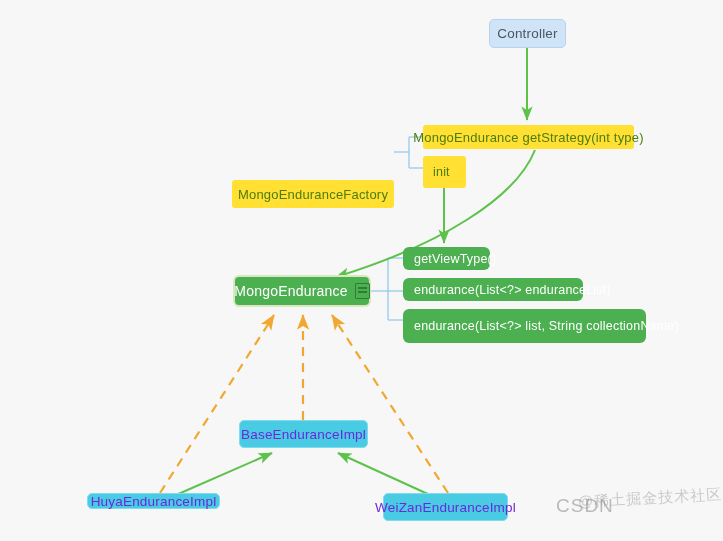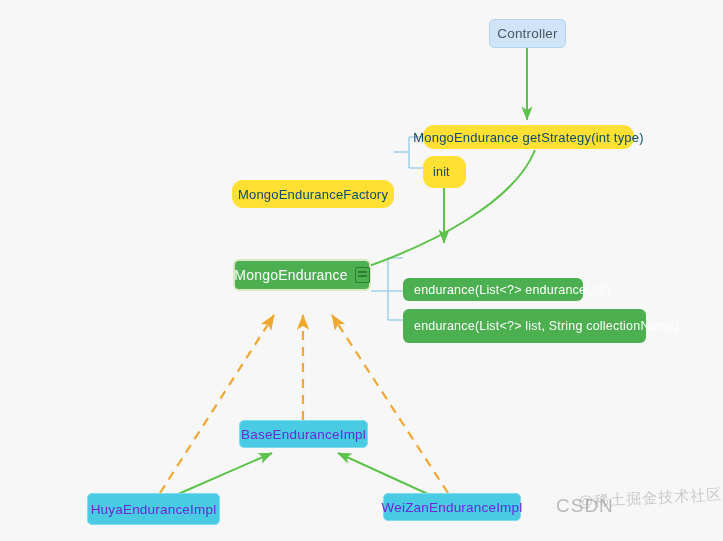--- a/index.html
+++ b/index.html
@@ -49,22 +49,22 @@
     background: #49cbe4;
     border: 1px solid #7fdcee;
     border-radius: 5px;
     color: #6d28d9;
     font-size: 13.5px;
     padding: 0 12px;
   }
   
   .node.yellow {
     background: #ffe033;
-    border-radius: 11px;
-    color: #0c4a6e;
+    border-radius: 3px;
+    color: #4d7c0f;
     font-size: 13px;
     padding: 0 12px;
   }
   .node.yellow.small {
     justify-content: flex-start;
     font-size: 12.5px;
     padding: 16px 10px;
   }
   
   .node.green {
@@ -185,42 +185,45 @@
   </div>
 
   <div class="node yellow" style="left:423px; top:125px; width:211px; height:24px;">
     <span>MongoEndurance getStrategy(int type)</span>
   </div>
 
   <div class="node yellow small" style="left:423px; top:156px; width:43px; height:24px;">
     <span>init</span>
   </div>
 
-  <div class="node green main" style="left:233px; top:259px; width:138px; height:32px;">
+  <div class="node green main" style="left:233px; top:275px; width:138px; height:32px;">
     <span>MongoEndurance</span>
     <span class="list-icon"></span>
   </div>
 
+  <div class="node green method" style="left:403px; top:247px; width:87px; height:23px;">
+    <span>getViewType()</span>
+  </div>
 
   <div class="node green method" style="left:403px; top:278px; width:180px; height:23px;">
     <span>endurance(List&lt;?&gt; enduranceList)</span>
   </div>
 
   <div class="node green method" style="left:403px; top:309px; width:243px; height:34px;">
     <span>endurance(List&lt;?&gt; list, String collectionName)</span>
   </div>
 
   <div class="node cyan" style="left:239px; top:420px; width:129px; height:28px;">
     <span>BaseEnduranceImpl</span>
   </div>
 
-  <div class="node cyan" style="left:87px; top:493px; width:133px; height:32px;">
+  <div class="node cyan" style="left:87px; top:493px; width:133px; height:16px;">
     <span>HuyaEnduranceImpl</span>
   </div>
 
-  <div class="node cyan" style="left:383px; top:493px; width:138px; height:28px;">
+  <div class="node cyan" style="left:383px; top:493px; width:125px; height:28px;">
     <span>WeiZanEnduranceImpl</span>
   </div>
 
   <div class="watermark wm-a">CSDN</div>
   <div class="watermark wm-b">@稀土掘金技术社区</div>
 
 </div>
 
 </body></html>

